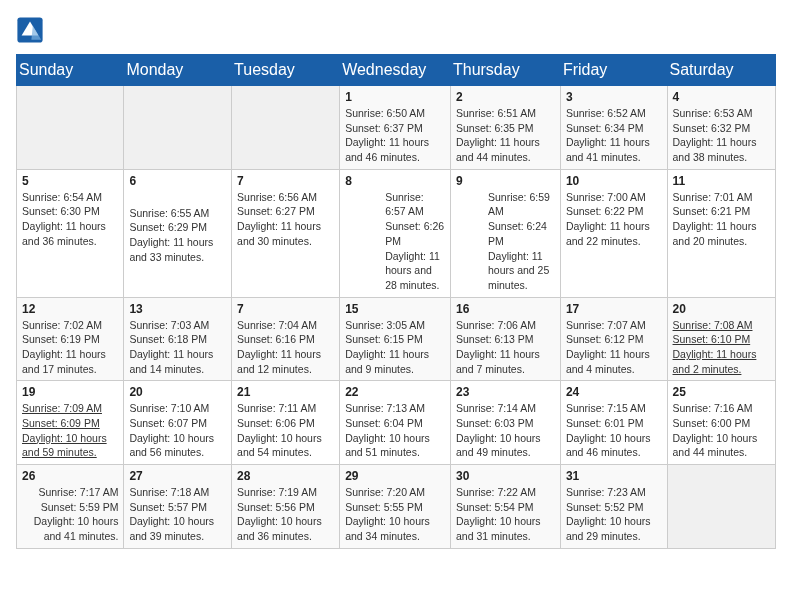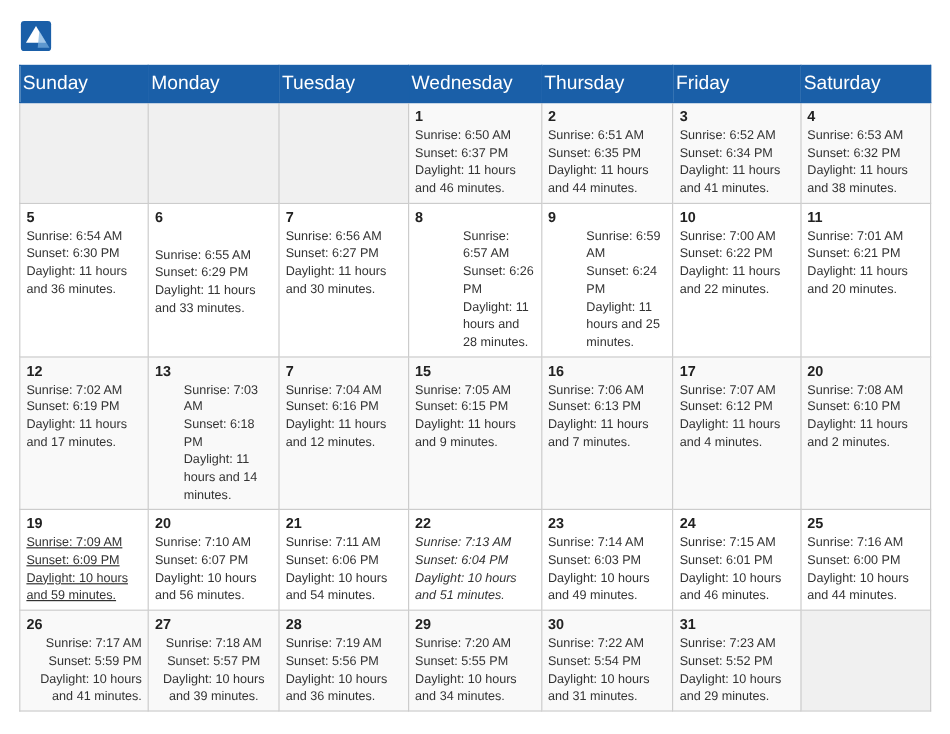--- a/index.html
+++ b/index.html
@@ -207,51 +207,51 @@
       </tr>
       <tr>
         <td>
           <span class="day-number">12</span>
           <div class="day-info" style="white-space: pre-line;">Sunrise: 7:02 AM
 Sunset: 6:19 PM
 Daylight: 11 hours and 17 minutes.</div>
         </td>
         <td>
           <span class="day-number">13</span>
-          <div class="day-info" style="white-space: pre-line; margin-left: 24px;">Sunrise: 7:03 AM
+          <div class="day-info" style="white-space: pre-line;">Sunrise: 7:03 AM
 Sunset: 6:18 PM
 Daylight: 11 hours and 14 minutes.</div>
         </td>
         <td>
           <span class="day-number">7</span>
           <div class="day-info" style="white-space: pre-line;">Sunrise: 7:04 AM
 Sunset: 6:16 PM
 Daylight: 11 hours and 12 minutes.</div>
         </td>
         <td>
           <span class="day-number">15</span>
-          <div class="day-info" style="white-space: pre-line;">Sunrise: 7:05 AM
+          <div class="day-info" style="white-space: pre-line;">Sunrise: 3:05 AM
 Sunset: 6:15 PM
 Daylight: 11 hours and 9 minutes.</div>
         </td>
         <td>
           <span class="day-number">16</span>
           <div class="day-info" style="white-space: pre-line;">Sunrise: 7:06 AM
 Sunset: 6:13 PM
 Daylight: 11 hours and 7 minutes.</div>
         </td>
         <td>
           <span class="day-number">17</span>
           <div class="day-info" style="white-space: pre-line;">Sunrise: 7:07 AM
 Sunset: 6:12 PM
 Daylight: 11 hours and 4 minutes.</div>
         </td>
         <td>
           <span class="day-number">20</span>
-          <div class="day-info" style="white-space: pre-line;">Sunrise: 7:08 AM
+          <div class="day-info" style="white-space: pre-line; text-decoration: underline;">Sunrise: 7:08 AM
 Sunset: 6:10 PM
 Daylight: 11 hours and 2 minutes.</div>
         </td>
       </tr>
       <tr>
         <td>
           <span class="day-number">19</span>
           <div class="day-info" style="white-space: pre-line; text-decoration: underline;">Sunrise: 7:09 AM
 Sunset: 6:09 PM
 Daylight: 10 hours and 59 minutes.</div>
@@ -263,21 +263,21 @@
 Daylight: 10 hours and 56 minutes.</div>
         </td>
         <td>
           <span class="day-number">21</span>
           <div class="day-info" style="white-space: pre-line;">Sunrise: 7:11 AM
 Sunset: 6:06 PM
 Daylight: 10 hours and 54 minutes.</div>
         </td>
         <td>
           <span class="day-number">22</span>
-          <div class="day-info" style="white-space: pre-line; font-style: italic;">Sunrise: 7:13 AM
+          <div class="day-info" style="white-space: pre-line;">Sunrise: 7:13 AM
 Sunset: 6:04 PM
 Daylight: 10 hours and 51 minutes.</div>
         </td>
         <td>
           <span class="day-number">23</span>
           <div class="day-info" style="white-space: pre-line;">Sunrise: 7:14 AM
 Sunset: 6:03 PM
 Daylight: 10 hours and 49 minutes.</div>
         </td>
         <td>
@@ -295,21 +295,21 @@
       </tr>
       <tr>
         <td>
           <span class="day-number">26</span>
           <div class="day-info" style="white-space: pre-line; text-align: right;">Sunrise: 7:17 AM
 Sunset: 5:59 PM
 Daylight: 10 hours and 41 minutes.</div>
         </td>
         <td>
           <span class="day-number">27</span>
-          <div class="day-info" style="white-space: pre-line; text-align: center;">Sunrise: 7:18 AM
+          <div class="day-info" style="white-space: pre-line;">Sunrise: 7:18 AM
 Sunset: 5:57 PM
 Daylight: 10 hours and 39 minutes.</div>
         </td>
         <td>
           <span class="day-number">28</span>
           <div class="day-info" style="white-space: pre-line;">Sunrise: 7:19 AM
 Sunset: 5:56 PM
 Daylight: 10 hours and 36 minutes.</div>
         </td>
         <td>

